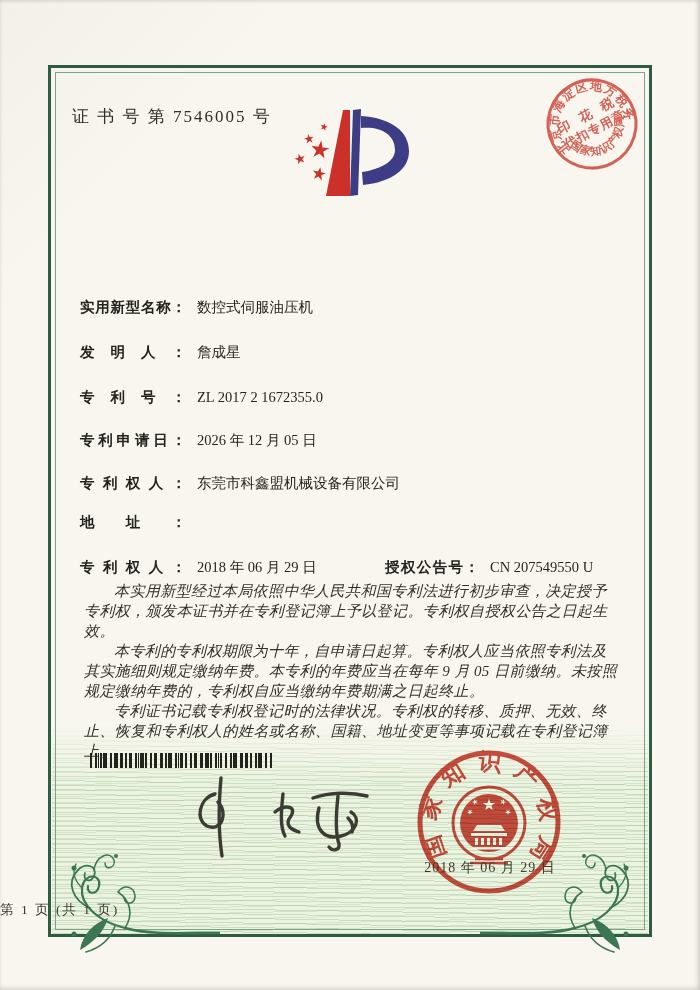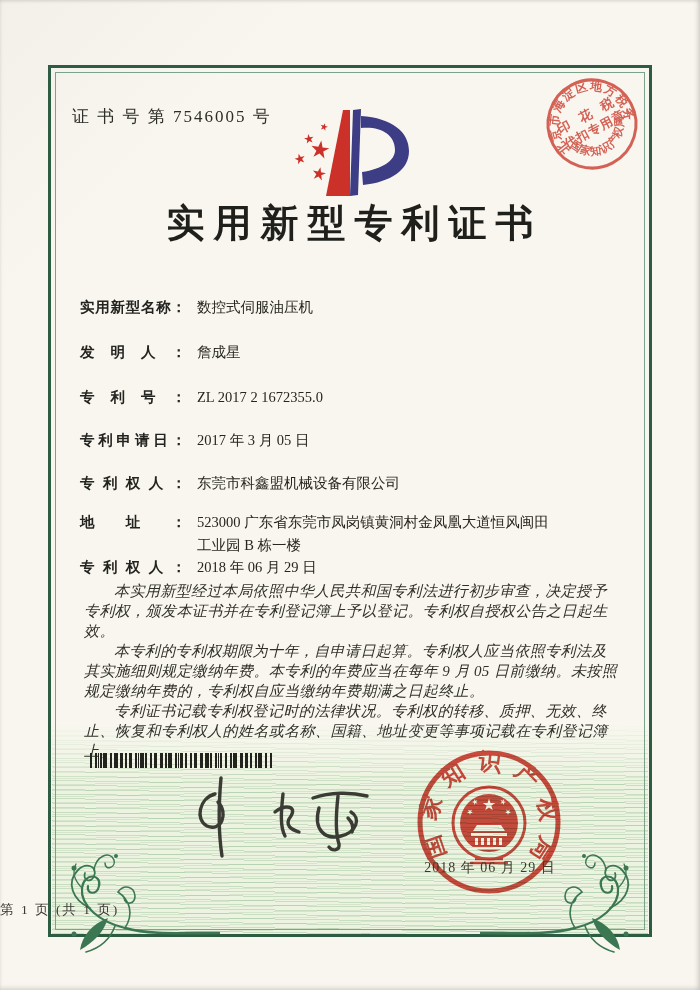--- a/index.html
+++ b/index.html
@@ -108,52 +108,51 @@
     <path d="M93,10 C124,12 141,26 141,45 C141,64 123,76 95,79 L94,66 C114,63 127,55 127,44 C127,28 112,20 93,22 Z" fill="#3d3d85"></path>
     <g fill="#cc3129">
       <path transform="translate(56,21) scale(4) rotate(15)" d="M0,-1 L0.2245,-0.309 L0.951,-0.309 L0.3633,0.118 L0.5878,0.809 L0,0.382 L-0.5878,0.809 L-0.3633,0.118 L-0.951,-0.309 L-0.2245,-0.309 Z"></path>
       <path transform="translate(41,33) scale(5) rotate(-10)" d="M0,-1 L0.2245,-0.309 L0.951,-0.309 L0.3633,0.118 L0.5878,0.809 L0,0.382 L-0.5878,0.809 L-0.3633,0.118 L-0.951,-0.309 L-0.2245,-0.309 Z"></path>
       <path transform="translate(52,44) scale(9.5) rotate(8)" d="M0,-1 L0.2245,-0.309 L0.951,-0.309 L0.3633,0.118 L0.5878,0.809 L0,0.382 L-0.5878,0.809 L-0.3633,0.118 L-0.951,-0.309 L-0.2245,-0.309 Z"></path>
       <path transform="translate(32,53) scale(5.5) rotate(-15)" d="M0,-1 L0.2245,-0.309 L0.951,-0.309 L0.3633,0.118 L0.5878,0.809 L0,0.382 L-0.5878,0.809 L-0.3633,0.118 L-0.951,-0.309 L-0.2245,-0.309 Z"></path>
       <path transform="translate(51,68) scale(7) rotate(12)" d="M0,-1 L0.2245,-0.309 L0.951,-0.309 L0.3633,0.118 L0.5878,0.809 L0,0.382 L-0.5878,0.809 L-0.3633,0.118 L-0.951,-0.309 L-0.2245,-0.309 Z"></path>
     </g>
   </svg>
 
-  <div class="title">实用新型专利证书</div>
 
   <div class="row" style="top:296px">
     <div class="lbl">实用新型名称：</div>
     <div class="val">数控式伺服油压机</div>
   </div>
   <div class="row" style="top:341px">
     <div class="lbl">发明人：</div>
     <div class="val">詹成星</div>
   </div>
   <div class="row" style="top:386px">
     <div class="lbl">专利号：</div>
     <div class="val">ZL 2017 2 1672355.0</div>
   </div>
   <div class="row" style="top:429px">
     <div class="lbl">专利申请日：</div>
-    <div class="val">2017 年 3 月 05 日</div>
+    <div class="val">2026 年 12 月 05 日</div>
   </div>
   <div class="row" style="top:472px">
     <div class="lbl">专利权人：</div>
     <div class="val">东莞市科鑫盟机械设备有限公司</div>
   </div>
   <div class="row" style="top:511px">
     <div class="lbl">地址：</div>
-    <div class="val" style="width:436px">
-      <div class="vline">523000 广东省东莞市凤岗镇黄洞村金凤凰大道恒风闽田</div>
-      <div class="vline">工业园 B 栋一楼</div>
-    </div>
   </div>
   <div class="row" style="top:556px">
     <div class="lbl">专利权人：</div>
     <div class="val">2018 年 06 月 29 日</div>
+  </div>
+  <div class="row" style="top:556px;left:385px">
+    <div class="lbl narrow">授权公告号：</div>
+    <div class="val">CN 207549550 U</div>
   </div>
 
   <div class="body-text">
     <p>本实用新型经过本局依照中华人民共和国专利法进行初步审查，决定授予专利权，颁发本证书并在专利登记簿上予以登记。专利权自授权公告之日起生效。</p>
     <p>本专利的专利权期限为十年，自申请日起算。专利权人应当依照专利法及其实施细则规定缴纳年费。本专利的年费应当在每年 9 月 05 日前缴纳。未按照规定缴纳年费的，专利权自应当缴纳年费期满之日起终止。</p>
     <p>专利证书记载专利权登记时的法律状况。专利权的转移、质押、无效、终止、恢复和专利权人的姓名或名称、国籍、地址变更等事项记载在专利登记簿上。</p>
   </div>
 
   <div class="barcode"></div>
 

